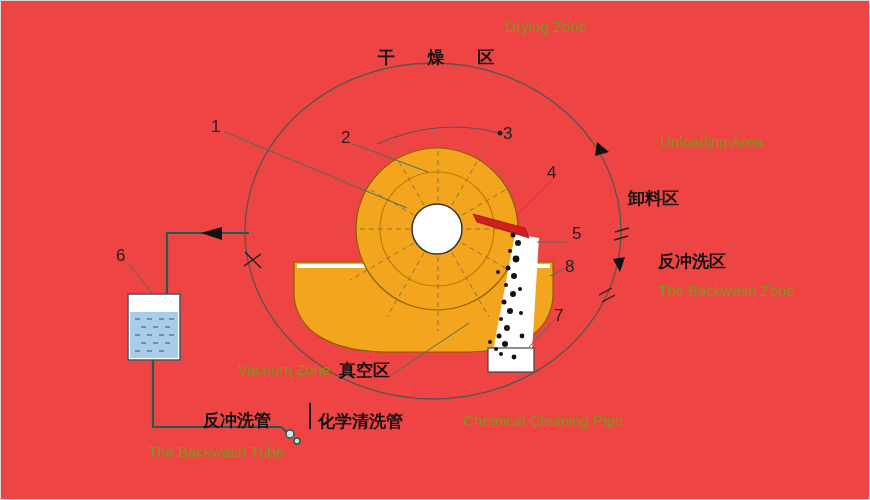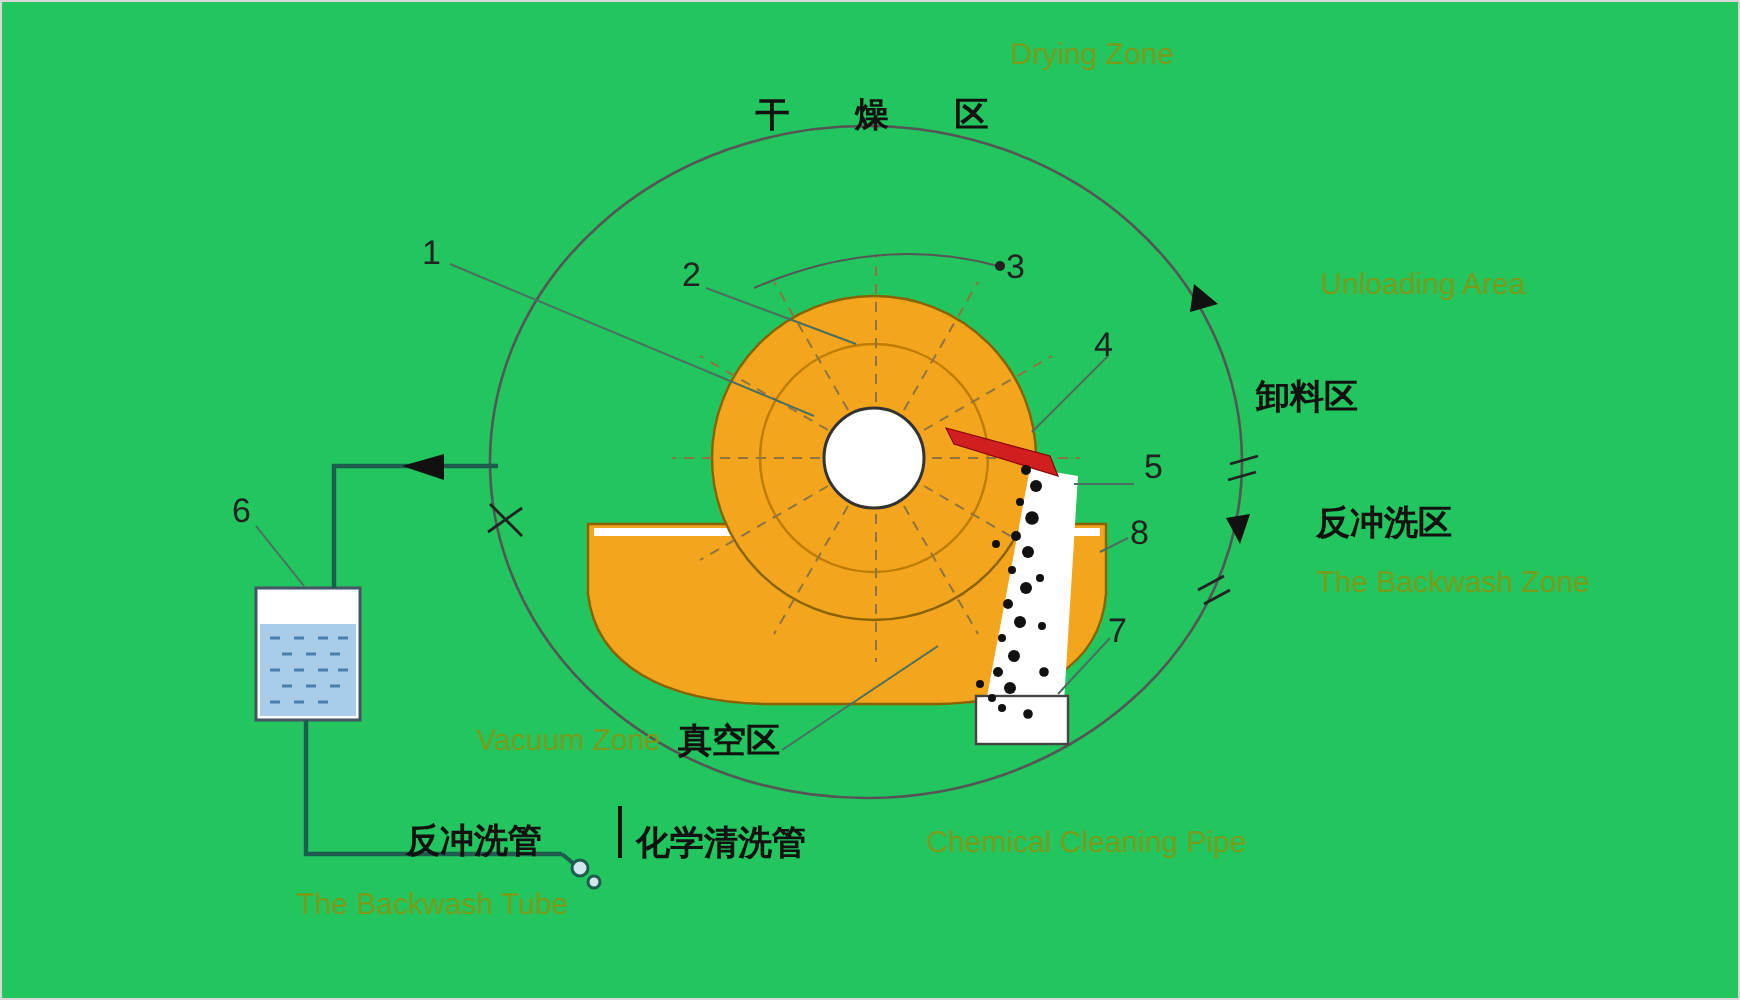--- a/index.html
+++ b/index.html
@@ -1,16 +1,16 @@
 <!DOCTYPE html>
 <html><head>
 <meta charset="utf-8">
 <style>
   html,body{margin:0;padding:0;background:#ffffff;font-family:"Liberation Sans",sans-serif;}
-  .frame{position:relative;width:868px;height:498px;border:1px solid #d8d8d8;background:#22c55e;overflow:hidden;}
+  .frame{position:relative;width:868px;height:498px;border:1px solid #d8d8d8;background:#ef4444;overflow:hidden;}
   svg{display:block;}
   text{font-family:"Liberation Sans",sans-serif;}
   .lbl-en{fill:#7c9a18;font-size:15px;}
   .lbl-zh{fill:#111111;font-weight:bold;font-size:17px;}
   .lbl-num{fill:#222222;font-size:17px;}
   .leader{stroke:#4a6f60;stroke-width:1;fill:none;}
   .tick{stroke:#222222;stroke-width:1.4;fill:none;}
 </style>
 </head>
 <body>

